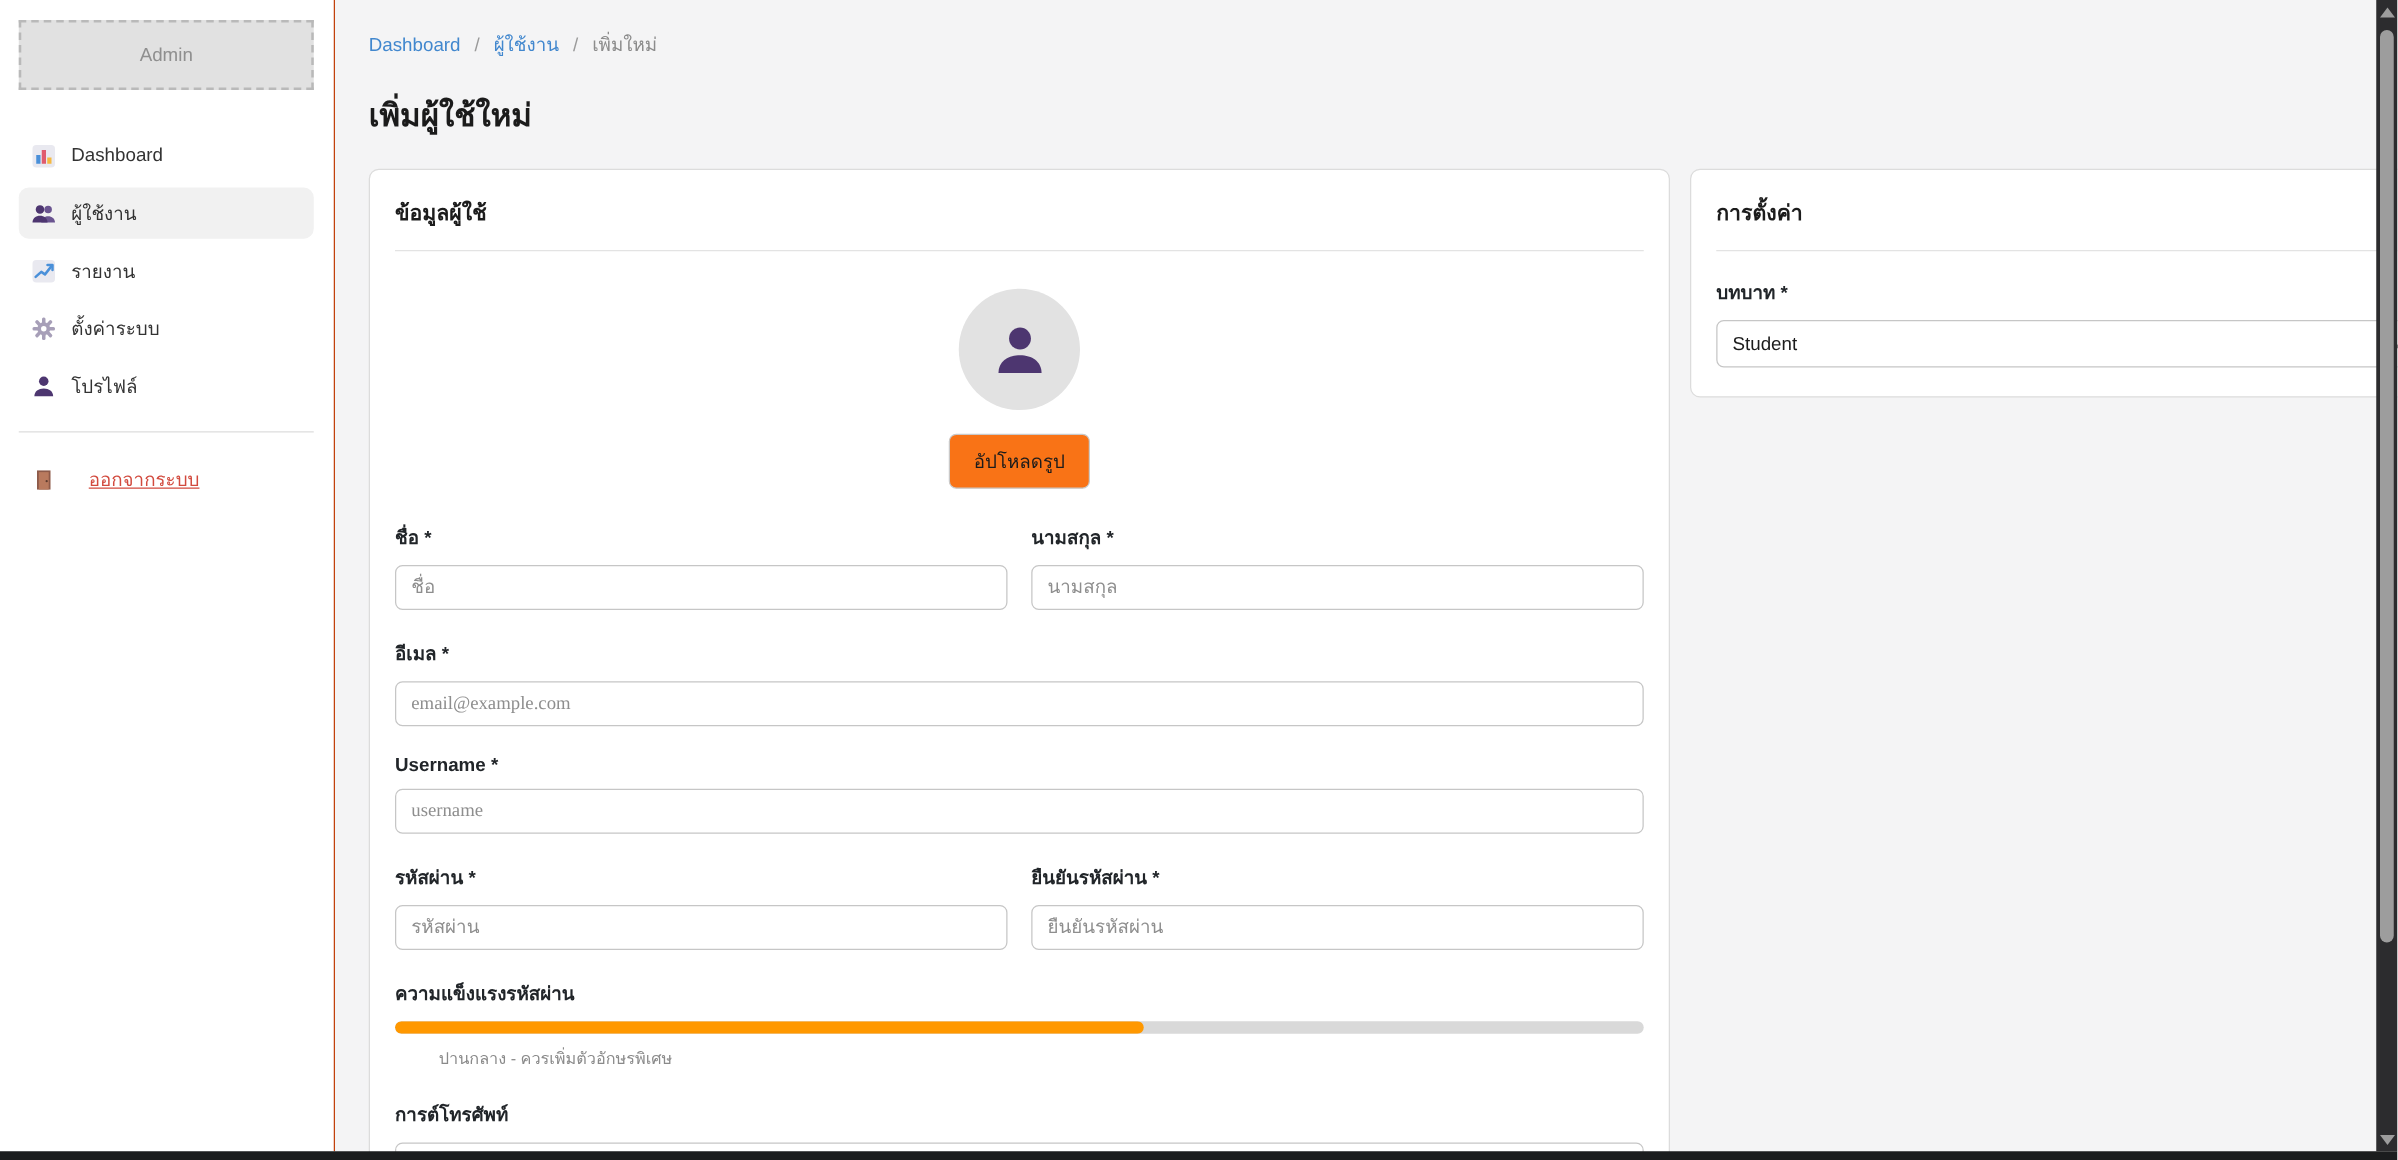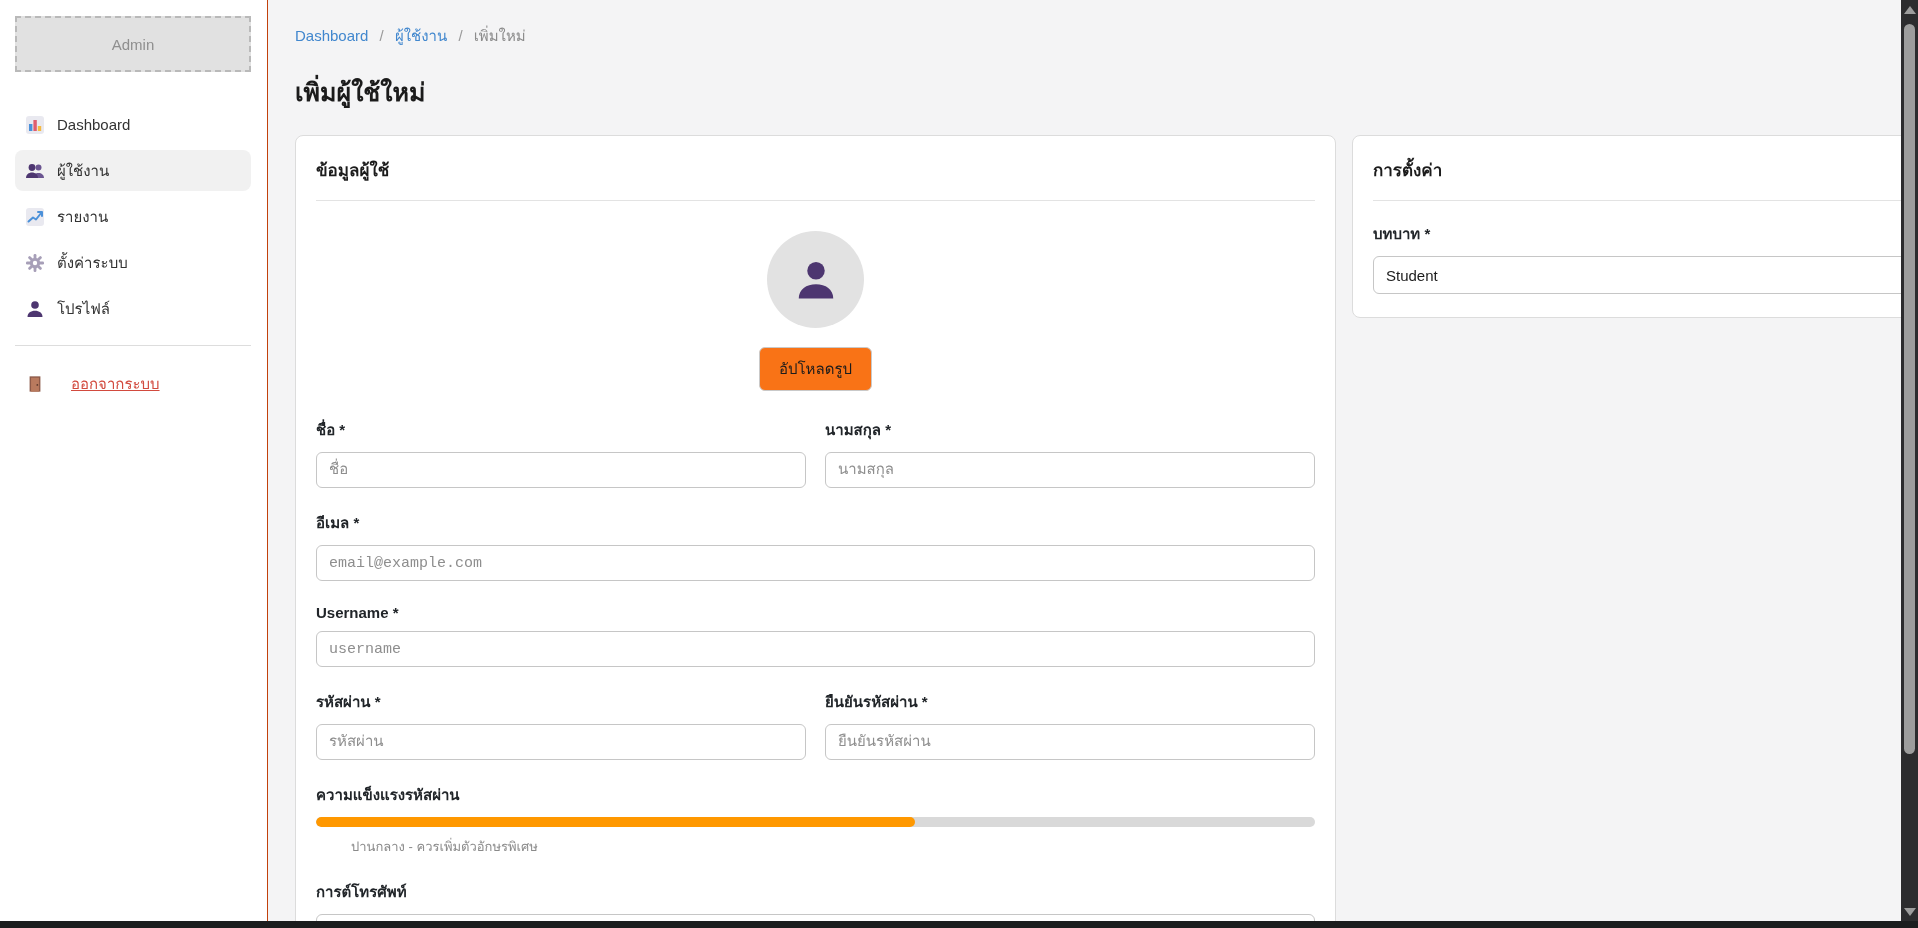--- a/index.html
+++ b/index.html
@@ -34,21 +34,21 @@
   
   .avatar-wrap { margin-top:30px; display:flex; flex-direction:column; align-items:center; }
   .avatar-circle { width:97px; height:97px; border-radius:50%; background:#e2e2e2; display:flex; align-items:center; justify-content:center; }
   .upload-btn { margin-top:19px; background:#f97316; border:1px solid #c9c9c9; border-radius:6px; padding:9px 19px; font-size:15px; color:#1c1c1c; cursor:pointer; font-family:inherit; }
 
   
   .form { margin-top:27px; }
   .row2 { display:grid; grid-template-columns:1fr 1fr; column-gap:19px; }
   .fgroup { margin-bottom:23px; }
   .flabel { display:block; font-size:15px; font-weight:bold; color:#212529; margin-bottom:10px; }
-  .tinput { width:100%; height:36px; border:1px solid #c6c6c6; border-radius:6px; padding:0 12px; font-size:15px; color:#333; background:#fff; font-family:Liberation Mono, monospace; }
+  .tinput { width:100%; height:36px; border:1px solid #c6c6c6; border-radius:6px; padding:0 12px; font-size:15px; color:#333; background:#fff; font-family:Liberation Serif, serif; }
   .tinput::placeholder { color:#8e8e8e; }
   .strength-bar { height:10px; background:#d9d9d9; border-radius:6px; margin-top:4px; position:relative; overflow:hidden; }
   .strength-fill { height:100%; border-radius:6px; background:#ff9800; width:60%; }
   .strength-hint { font-size:13px; color:#8a8a8a; margin-top:9px;margin-left:35px; }
 
   
   .role-label { display:block; font-size:15px; font-weight:bold; color:#212529; margin:21px 0 10px; }
   .select-wrap { position:relative; }
   .role-select { width:100%; height:38px; border:1px solid #c6c6c6; border-radius:6px; padding:0 30px 0 12px; font-size:15px; color:#1c1c1c; background:#fff; appearance:none; -webkit-appearance:none; font-family:inherit; }
   .chev { position:absolute; right:11px; top:12px; pointer-events:none; }

